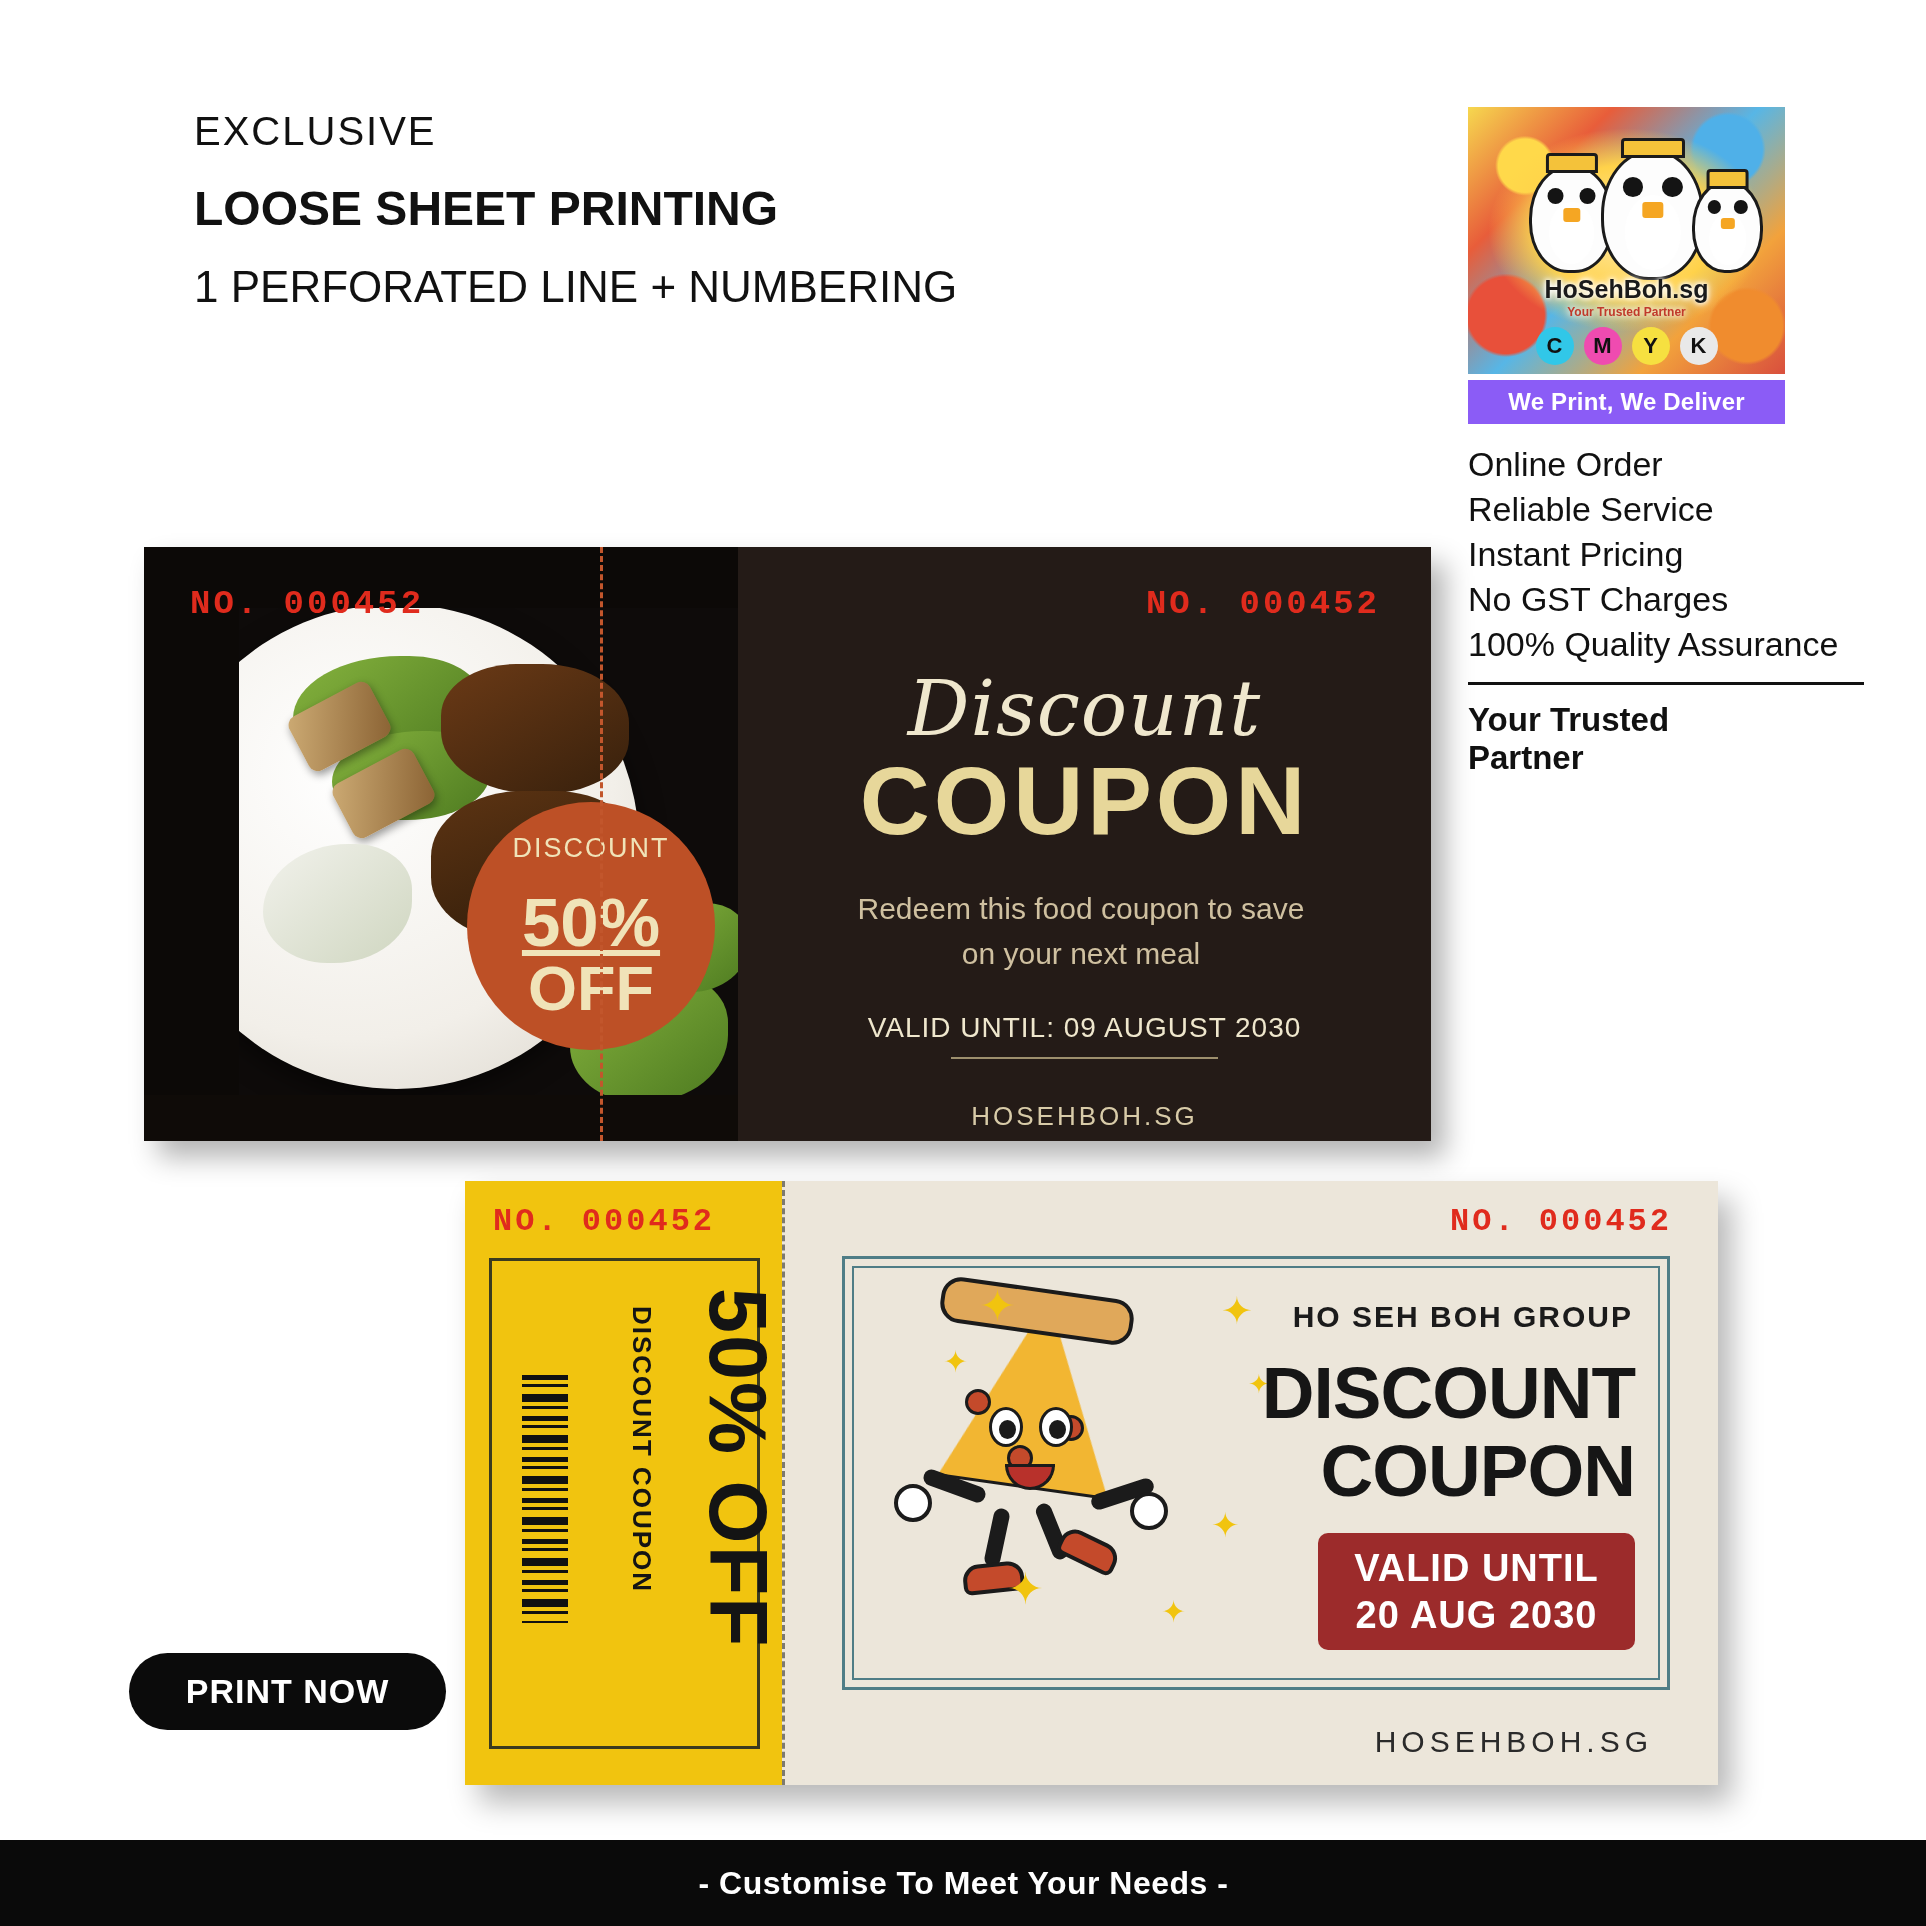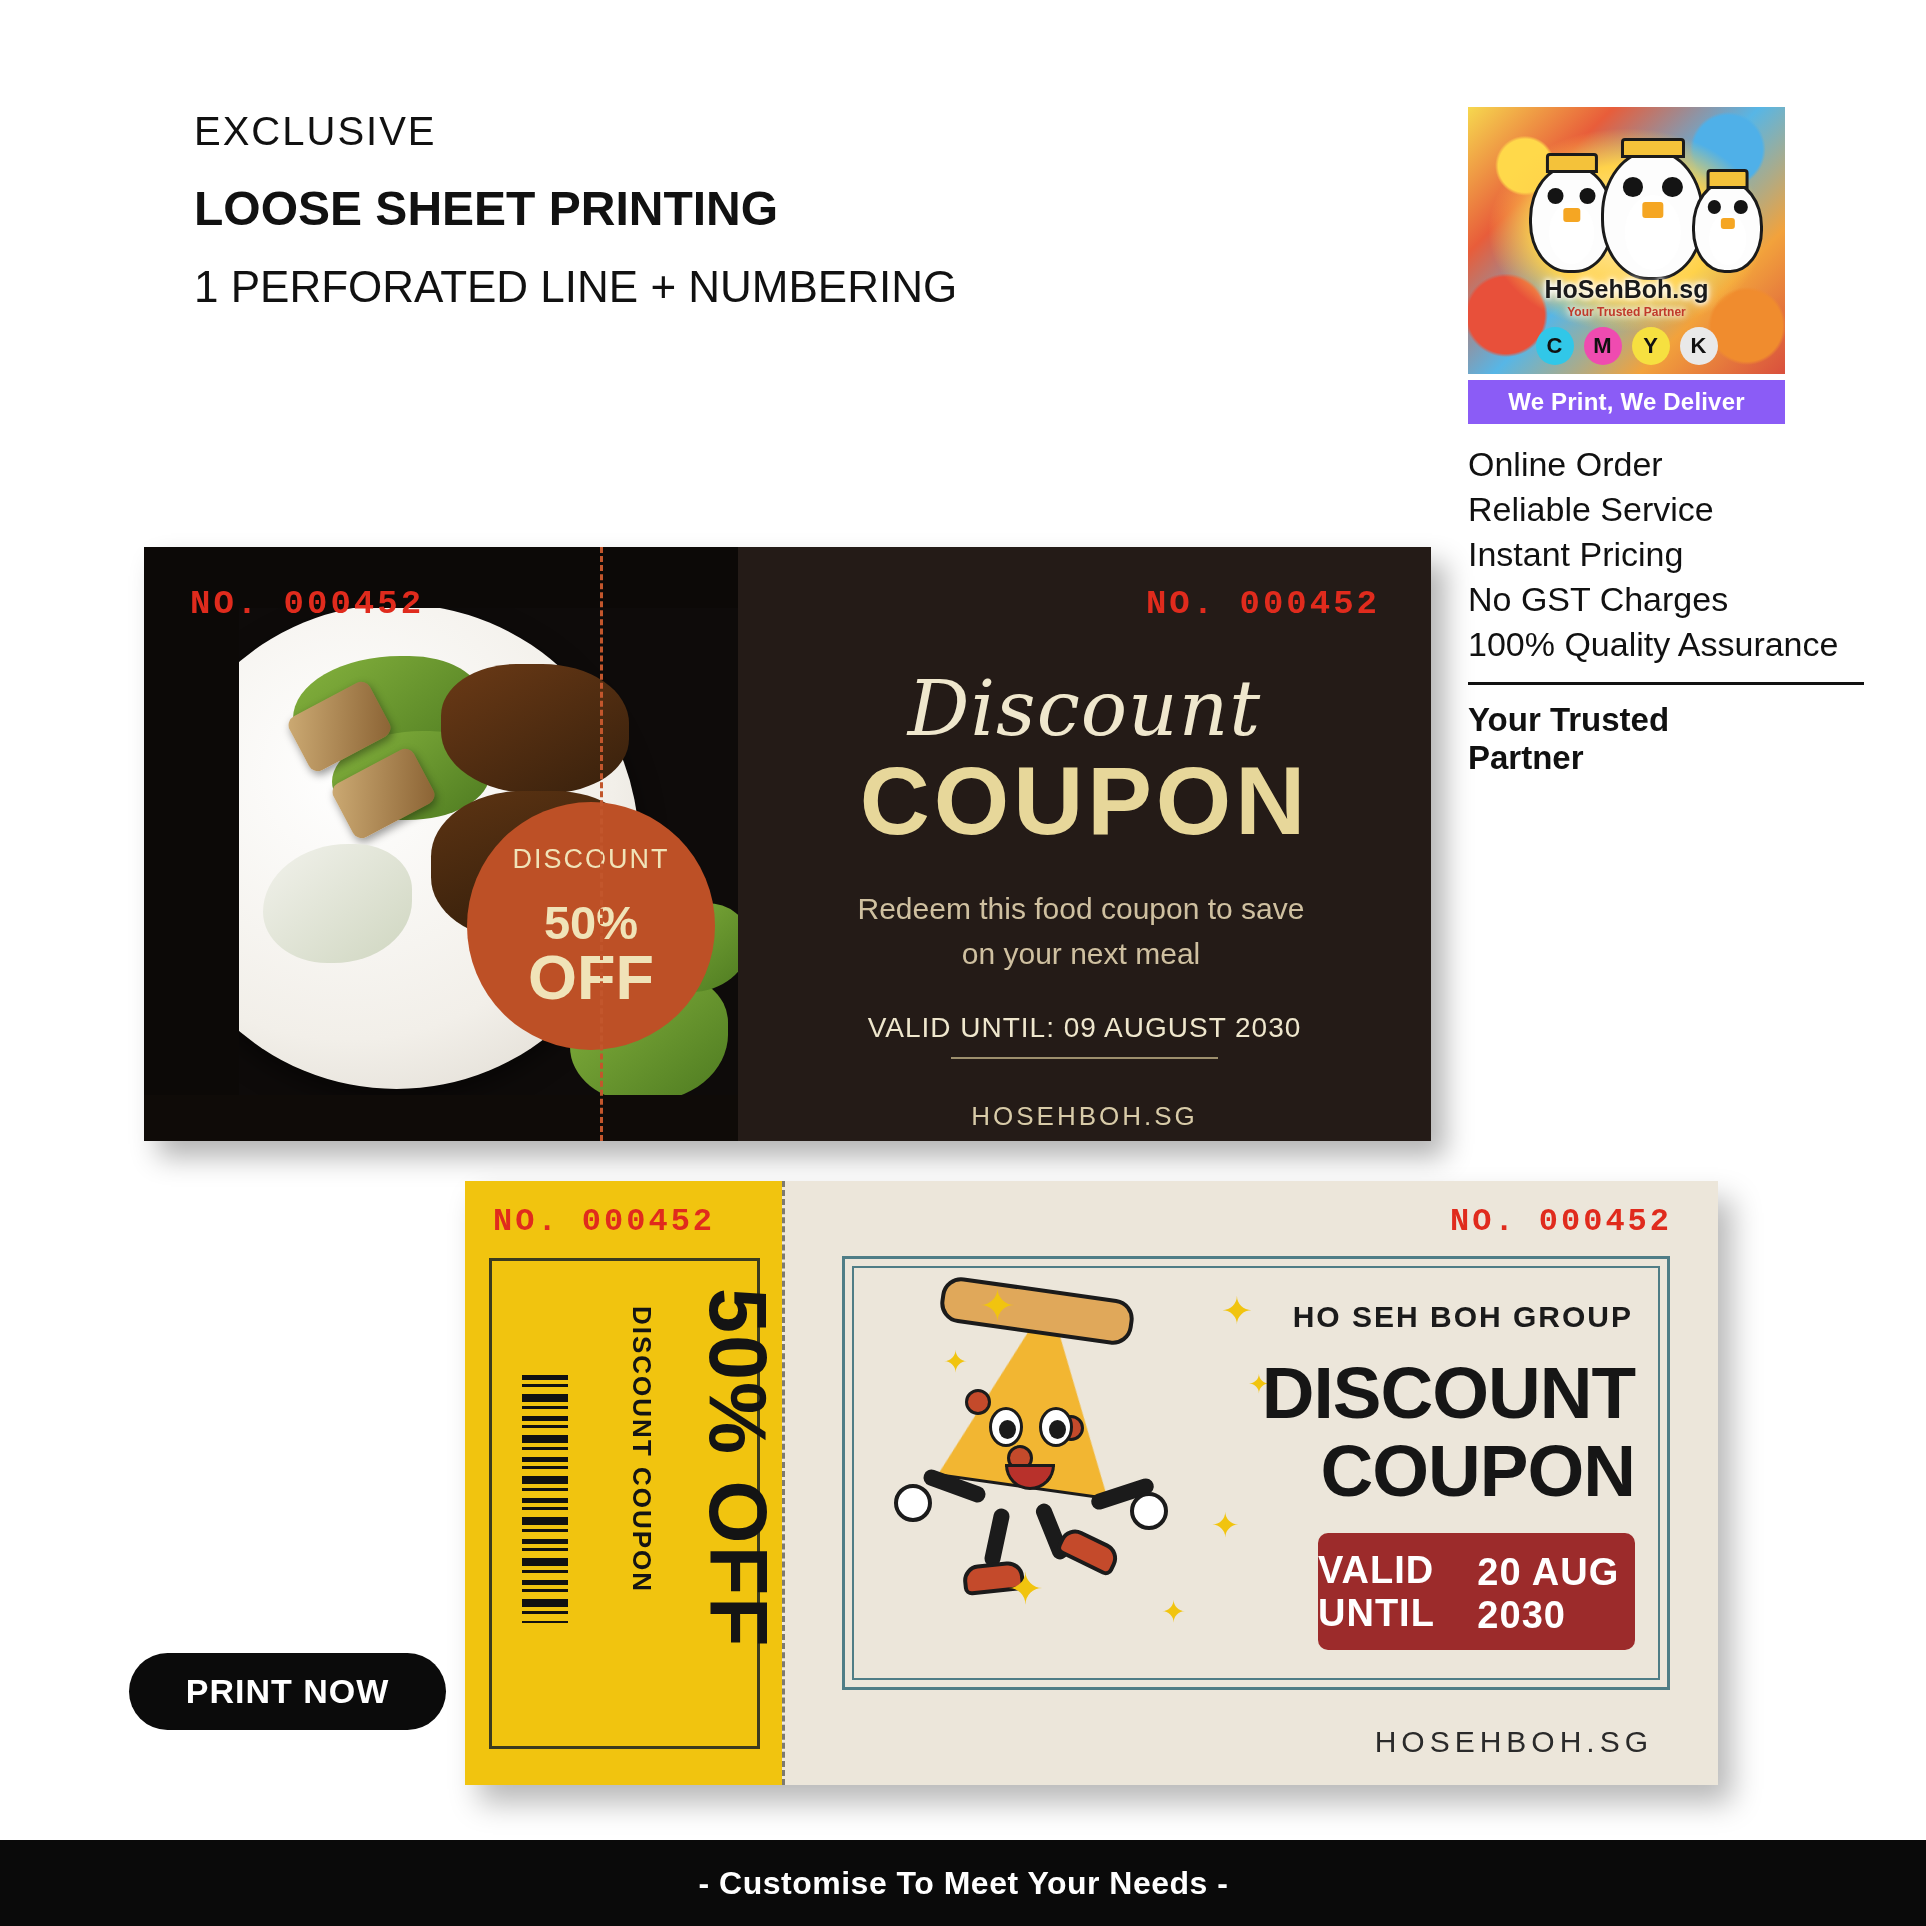--- a/index.html
+++ b/index.html
@@ -116,21 +116,21 @@
     background:linear-gradient(140deg,#86b33e,#4d7a20); }
   .dark-bg-l { position:absolute; left:0; top:0; width:95px; height:594px; background:#0c0907; }
   .dark-bg-t { position:absolute; left:0; top:0; width:594px; height:61px; background:#0c0907; }
   .dark-bg-b { position:absolute; left:0; bottom:0; width:594px; height:46px; background:#0f0b08; }
   #v1-badge {
     position:absolute; left:323px; top:255px; width:248px; height:248px; border-radius:50%;
     background:#bd5026; display:flex; flex-direction:column; align-items:center; justify-content:center;
     color:#f0e3b8;
   }
   #v1-badge .lbl { font-size:27px; letter-spacing:2px; }
-  #v1-badge .pct { font-size:47px; font-weight:bold; line-height:1.0; margin-top:24px; }
+  #v1-badge .pct { font-size:69px; font-weight:bold; line-height:1.0; margin-top:24px;text-decoration:underline; }
   #v1-badge .off { font-size:63px; font-weight:bold; line-height:1.0; }
   #v1-perf {
     position:absolute; left:456px; top:0; width:0; height:594px;
     border-left:3px dashed #c2562c;
   }
   #v1-no-left {
     position:absolute; left:184px; top:586px; color:#e02b1d; font-size:34px;
     font-weight:bold; letter-spacing:3px; font-family:"Liberation Mono", monospace;
   }
   #v1-right { flex:1; position:relative; background:#241b17; }
@@ -213,21 +213,21 @@
   }
   #v2-group {
     position:absolute; right:85px; top:119px; font-size:30px; font-weight:bold;
     color:#1b1b1b; letter-spacing:2px;
   }
   #v2-d1 { position:absolute; right:83px; top:170px; font-size:73px; font-weight:bold; color:#161616; letter-spacing:-1px; }
   #v2-d2 { position:absolute; right:83px; top:248px; font-size:73px; font-weight:bold; color:#161616; letter-spacing:-1px; }
   #v2-valid {
     position:absolute; right:83px; top:352px; width:317px; height:117px;
     background:#9c2franc; background:#9c2b2b; border-radius:10px;
-    display:flex; flex-direction:row; align-items:center; justify-content:center;
+    display:flex; flex-direction:column; align-items:center; justify-content:center;
     color:#fff;
   }
   #v2-valid .l1 { font-size:38px; font-weight:bold; letter-spacing:1px; }
   #v2-valid .l2 { font-size:38px; font-weight:bold; letter-spacing:1px; margin-top:4px; }
   #v2-site {
     position:absolute; right:65px; bottom:26px; font-size:30px; color:#2a2a2a; letter-spacing:5px;
   }
 
   
   #pizza { position:absolute; left:109px; top:117px; width:287px; height:327px; }

